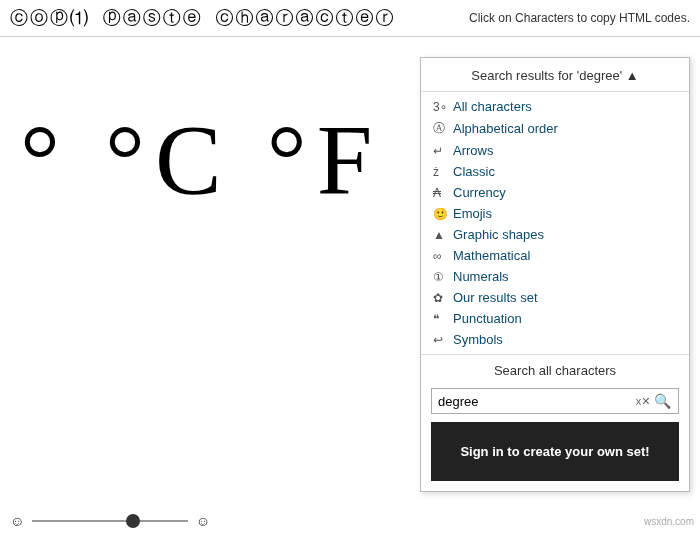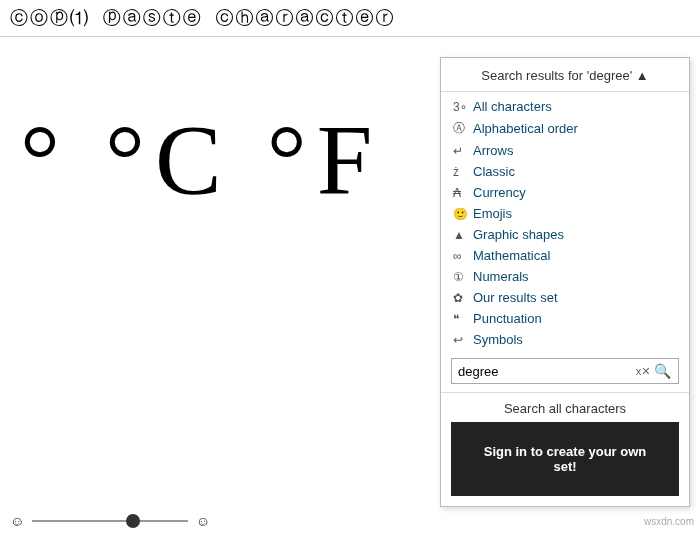--- a/index.html
+++ b/index.html
@@ -91,21 +91,21 @@
     }
     #slider-face-right {
       font-size: 14px;
     }
 
     
     #dropdown-panel {
       position: absolute;
       right: 10px;
       top: 20px;
-      width: 250px;
+      width: 270px;
       background: #fff;
       border: 1px solid #bbb;
       box-shadow: 2px 2px 6px rgba(0,0,0,0.15);
       font-size: 13px;
     }
 
     #dropdown-header {
       text-align: center;
       padding: 10px 8px 8px;
       font-size: 13px;
@@ -192,20 +192,21 @@
       right: 6px;
       font-size: 10px;
       color: #aaa;
     }
   </style>
 </head>
 <body>
 
 <div id="header">
   <div id="logo">ⓒⓞⓟ⑴ ⓟⓐⓢⓣⓔ ⓒⓗⓐⓡⓐⓒⓣⓔⓡ</div>
+  <div id="header-hint">Click on Characters to copy HTML codes.</div>
 </div>
 
 <div id="main">
 
   <div id="big-chars">° °C °F</div>
 
   <div id="slider-container">
     <span id="slider-face-left">☺</span>
     <div id="slider-track">
       <div id="slider-fill"></div>
@@ -262,26 +263,26 @@
         <div class="dropdown-item">
           <span class="dropdown-item-icon">❝</span>
           <span class="dropdown-item-label">Punctuation</span>
         </div>
         <div class="dropdown-item">
           <span class="dropdown-item-icon">↩</span>
           <span class="dropdown-item-label">Symbols</span>
         </div>
       </div>
 
+    <div id="search-all-label">Search all characters</div>
+
     <div id="search-input-container">
       <input id="search-input" type="text" value="degree" style="">
       <span id="search-clear">x✕</span>
       <span id="search-icon-btn">🔍</span>
     </div>
 
-    <div id="search-all-label">Search all characters</div>
-
     <button id="signin-btn">Sign in to create your own set!</button>
 
   </div>
 
   <div id="watermark">wsxdn.com</div>
 </div>
 
 </body></html>

